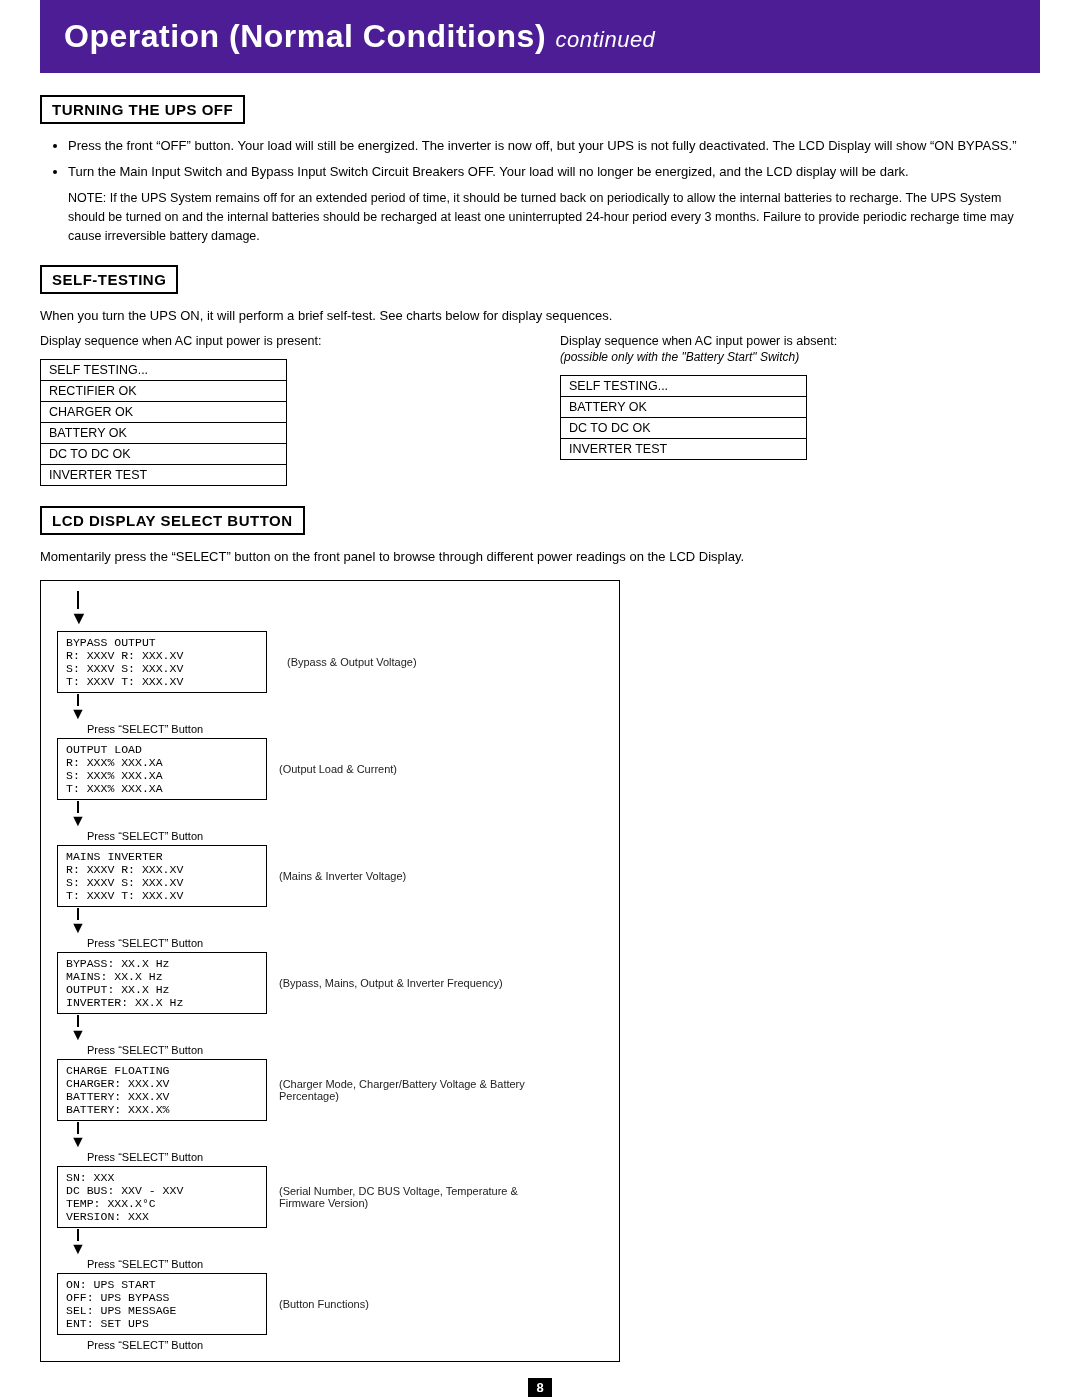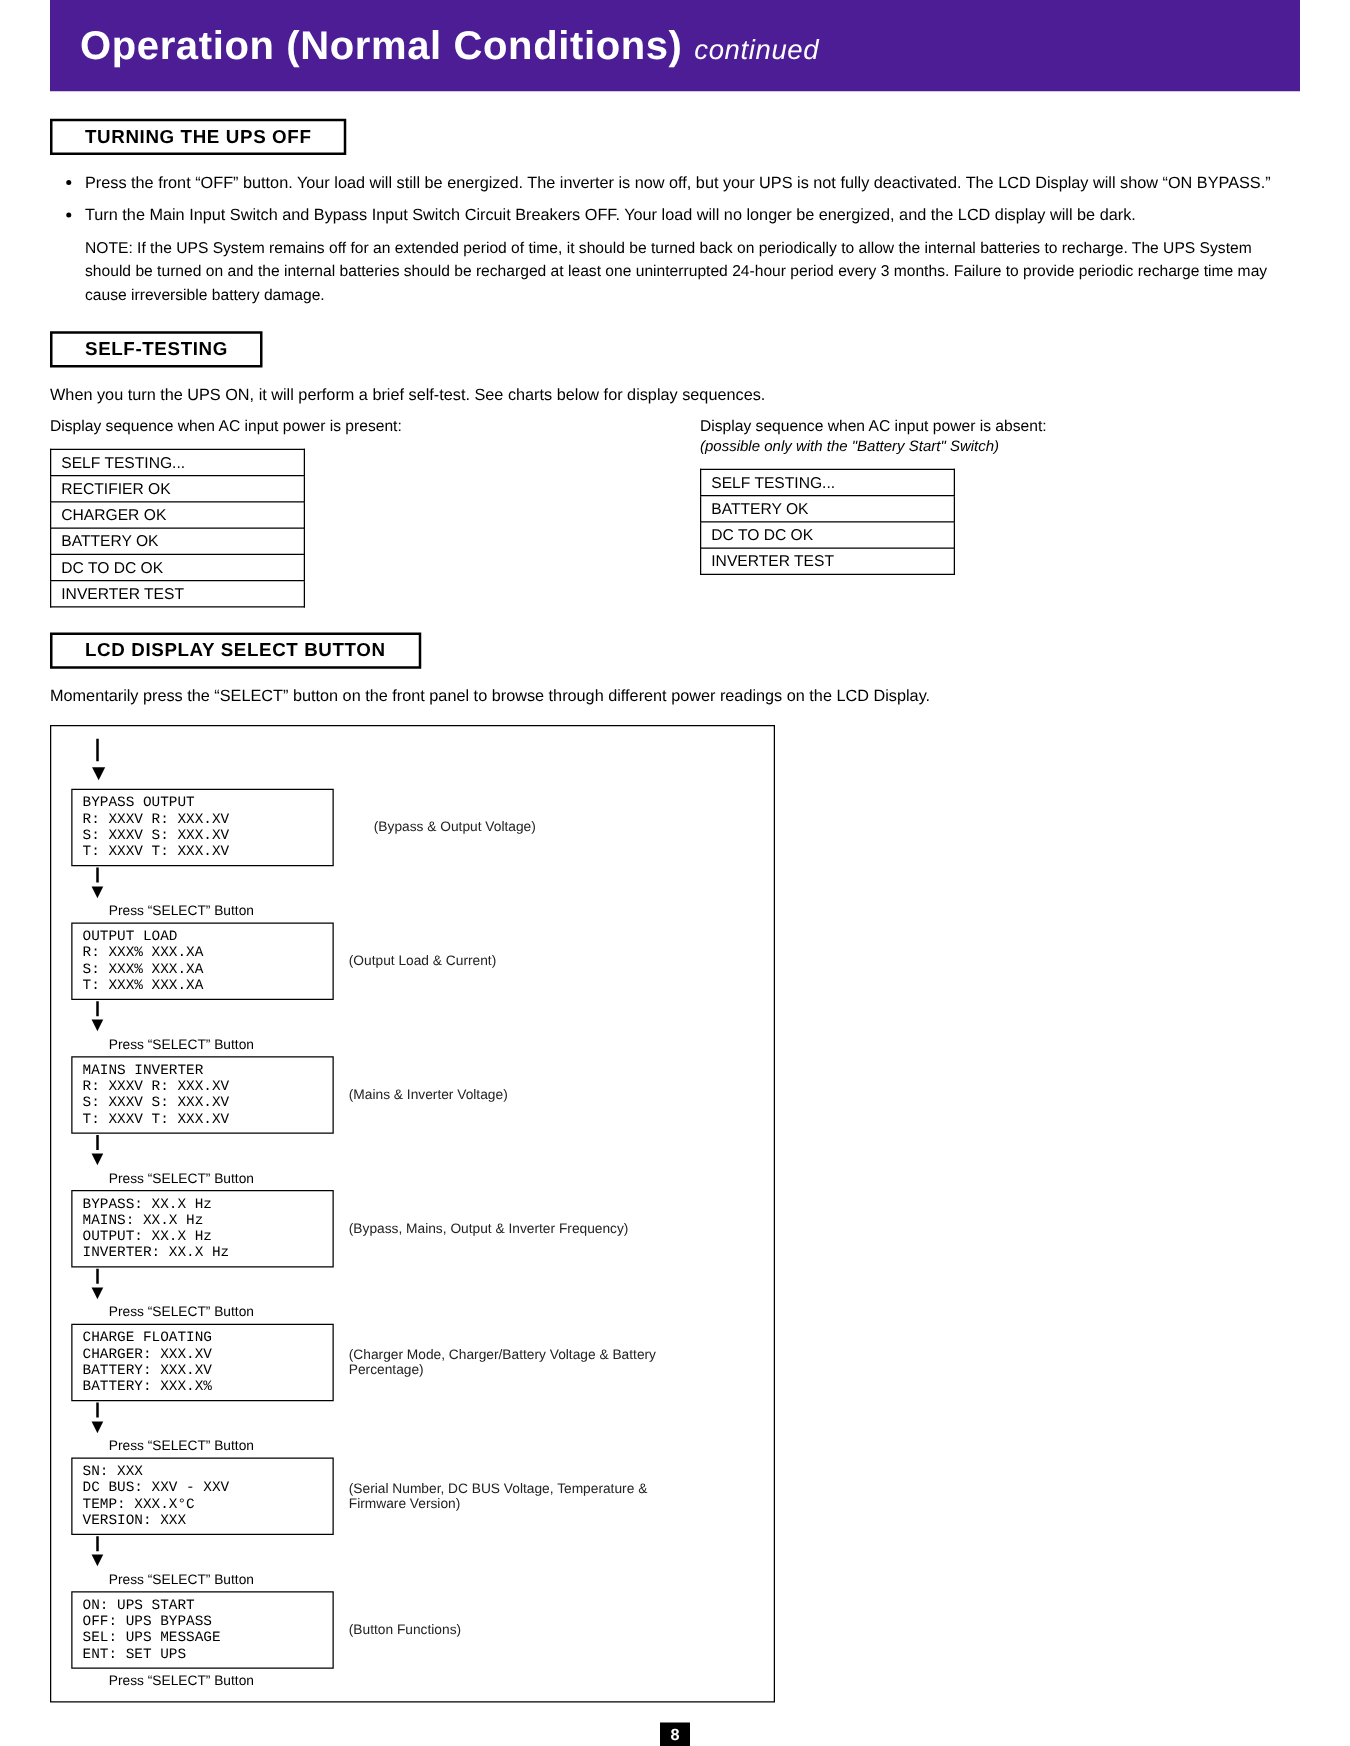--- a/index.html
+++ b/index.html
@@ -32,21 +32,21 @@
     }
     .page-header h1 span.continued {
       font-size: 22px;
       font-style: italic;
       font-weight: normal;
     }
     
     .section-header {
       border: 2px solid #000;
       display: inline-block;
-      padding: 4px 26px;
+      padding: 4px 10px;
       font-weight: bold;
       font-size: 15px;
       margin-bottom: 12px;
       background: #fff;
       letter-spacing: 0.5px;
     }
     
     .bullet-list {
       list-style: disc;
       margin-left: 28px;
@@ -78,21 +78,21 @@
     }
     .table-col {
       flex: 1;
     }
     .table-col-label {
       font-size: 12.5px;
       margin-bottom: 4px;
     }
     .seq-table {
       border-collapse: collapse;
-      width: 204px;
+      width: 247px;
       margin-top: 11px;
     }
     .seq-table td {
       border: 1px solid #000;
       padding: 3px 8px;
       font-size: 12.5px;
     }
     .right-col {
       flex: 1;
     }
@@ -225,21 +225,21 @@
         <div style="font-size:18px; line-height:1; margin-left:13px;">▼</div>
       </div>
       <div id="flow-items-container">
           <div style="display: flex; align-items: flex-start; gap: 20px;">
             <div style="border: 1px solid rgb(0, 0, 0); padding: 4px 8px; min-width: 210px; background: rgb(255, 255, 255); font-family: &quot;Courier New&quot;, Courier, monospace; font-size: 11.5px;">
               <div>BYPASS    OUTPUT</div>
               <div>R: XXXV  R: XXX.XV</div>
               <div>S: XXXV  S: XXX.XV</div>
               <div>T: XXXV  T: XXX.XV</div>
             </div>
-            <div style="font-size: 11px; margin-left: 12px; align-self: center; color: rgb(34, 34, 34); white-space: normal; max-width: 280px;">(Bypass &amp; Output Voltage)</div>
+            <div style="font-size: 11px; margin-left: 0; align-self: center; color: rgb(34, 34, 34); white-space: normal; max-width: 280px;">(Bypass &amp; Output Voltage)</div>
           </div>
           <div style="display: flex; flex-direction: column; align-items: flex-start; margin: 1px 0px;">
             <div style="width: 2px; height: 12px; background: rgb(0, 0, 0); margin-left: 20px;"></div>
             <div style="font-size: 16px; line-height: 1; margin-left: 13px;">▼</div>
             <div style="font-size: 11px; margin-left: 30px; margin-top: 1px; margin-bottom: 2px;">Press “SELECT” Button</div>
           </div>
           <div style="display: flex; align-items: flex-start;">
             <div style="border: 1px solid rgb(0, 0, 0); padding: 4px 8px; min-width: 210px; background: rgb(255, 255, 255); font-family: &quot;Courier New&quot;, Courier, monospace; font-size: 11.5px;">
               <div>OUTPUT    LOAD</div>
               <div>R: XXX%   XXX.XA</div>

